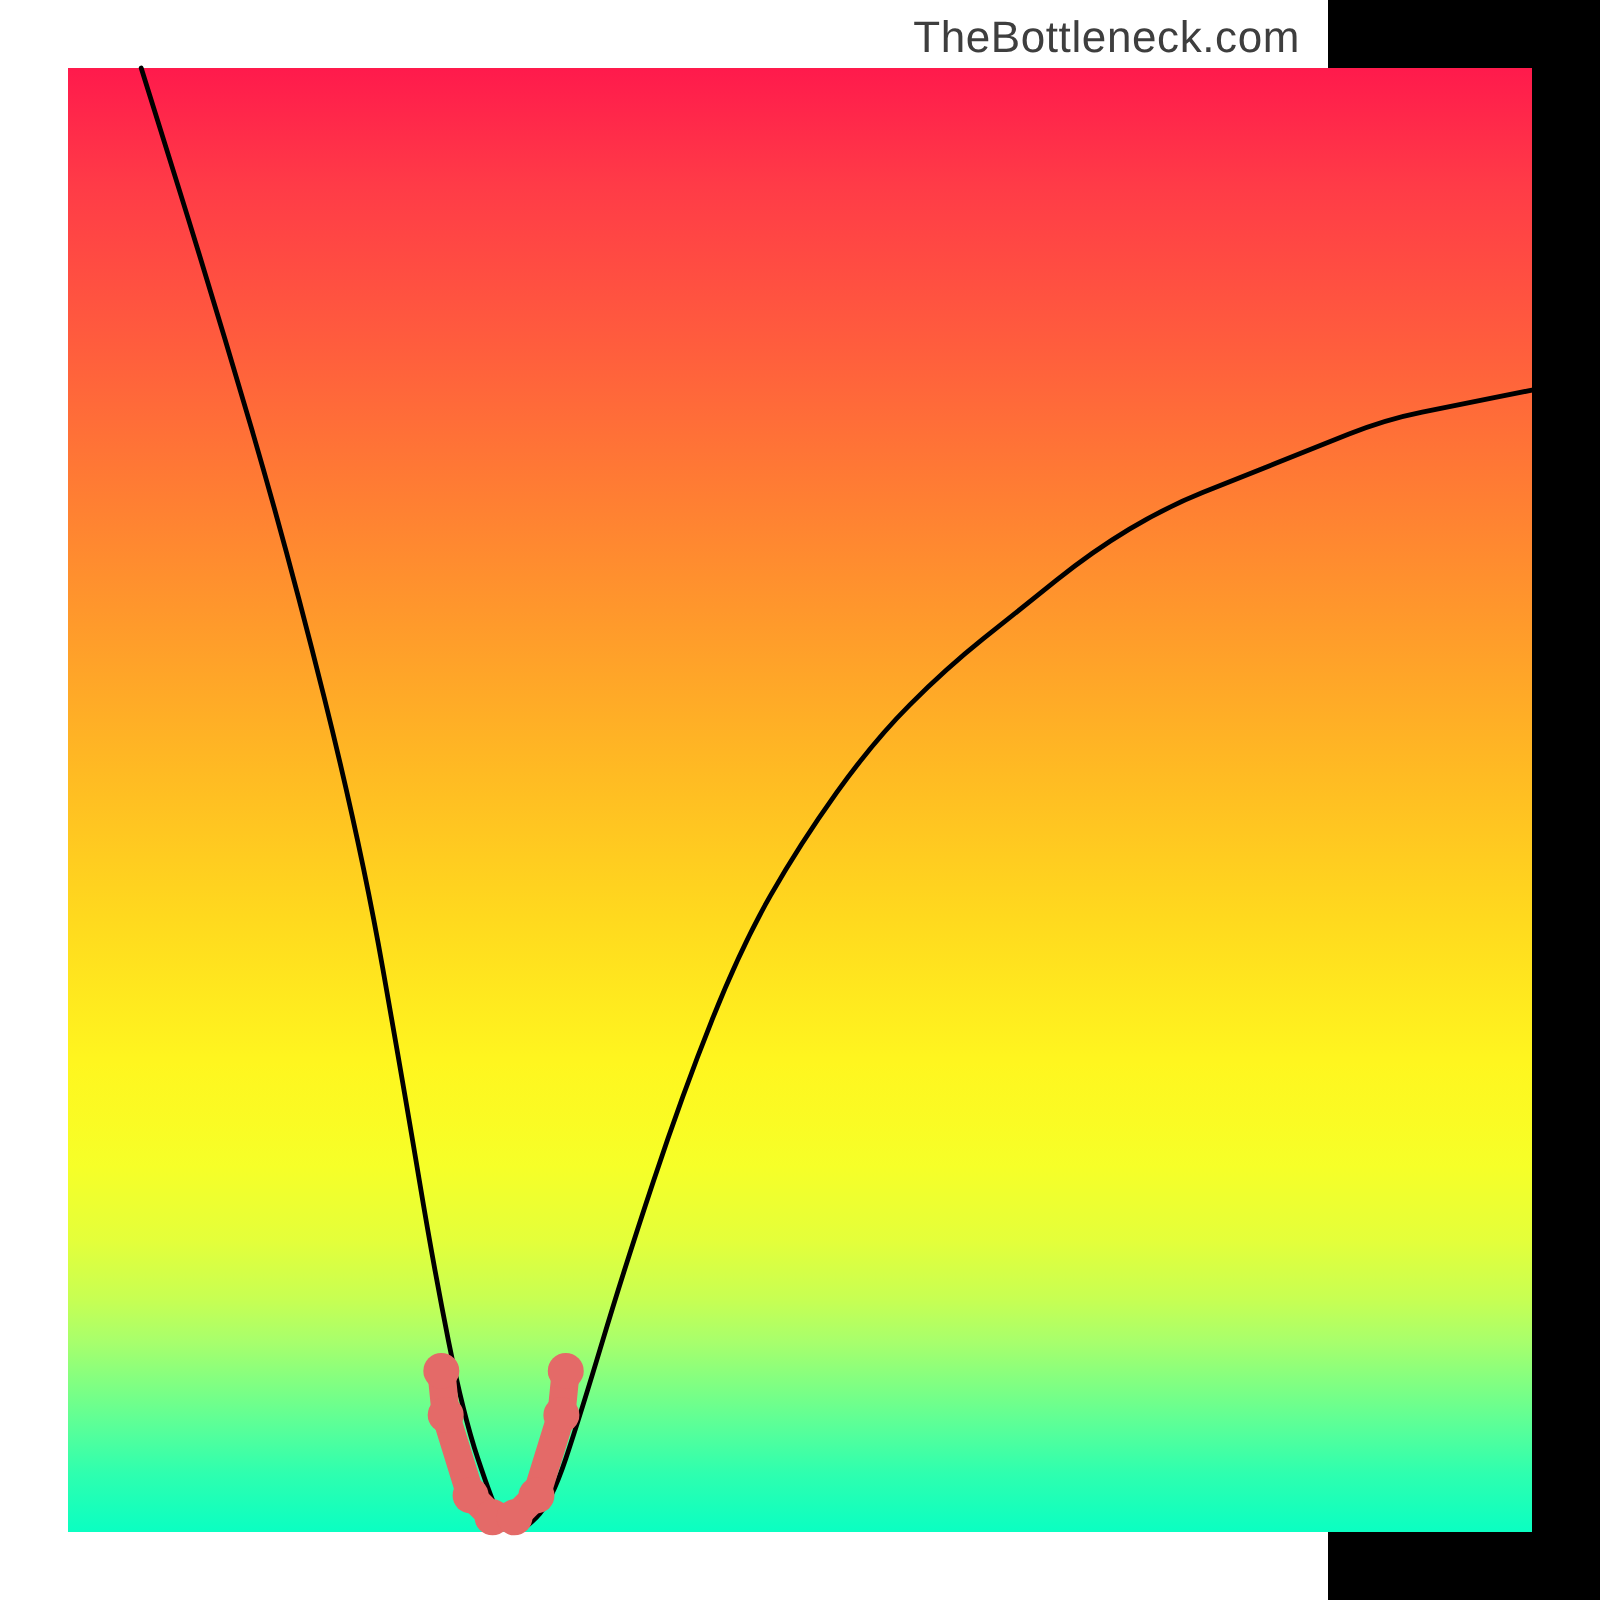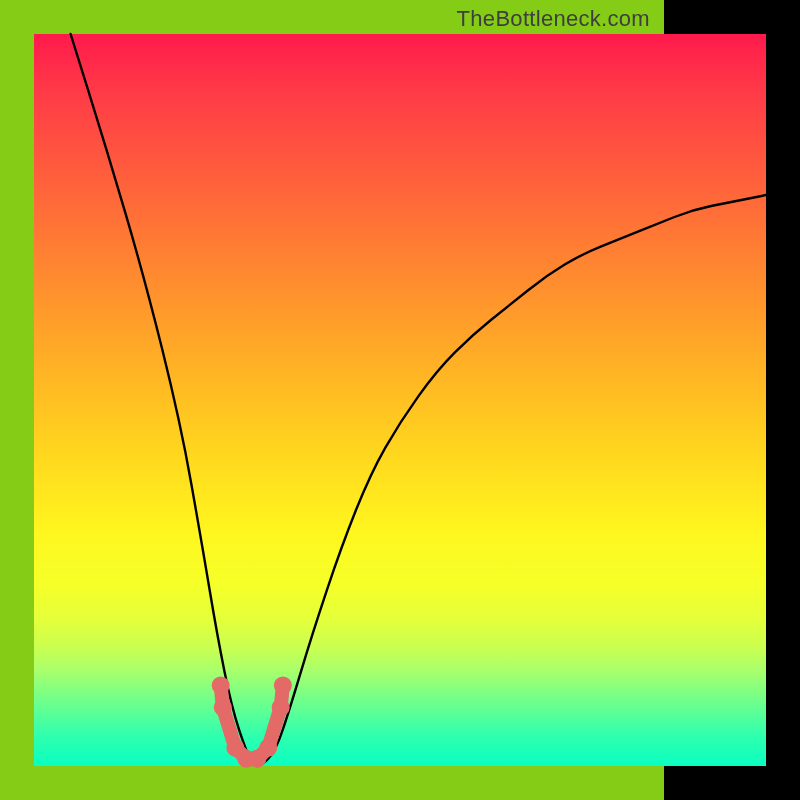--- a/index.html
+++ b/index.html
@@ -10,21 +10,21 @@
     background: #000;
     overflow: hidden;
     font-family: Arial, Helvetica, sans-serif;
   }
   .frame {
     position: absolute;
     left: 0;
     top: 0;
     width: 664px;
     height: 800px;
-    background: #84cc16;
+    background: #ffffff;
   }
   .plot {
     position: absolute;
     left: 34px;
     top: 34px;
     width: 732px;
     height: 732px;
     background: linear-gradient(to bottom,
       #ff1a4c 0%,
       #ff3b47 8%,

